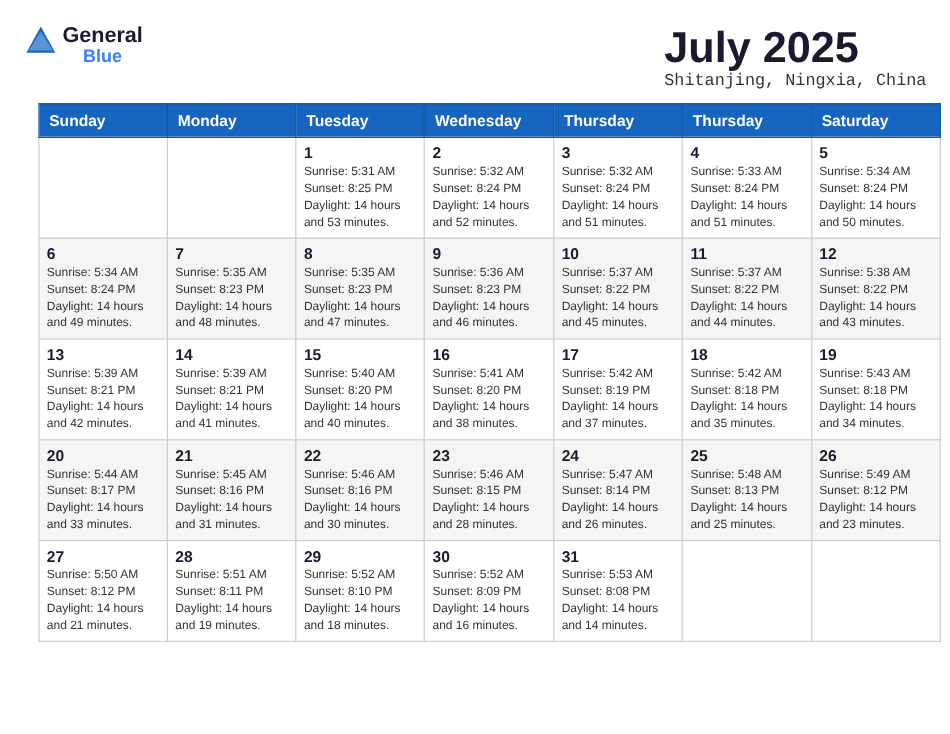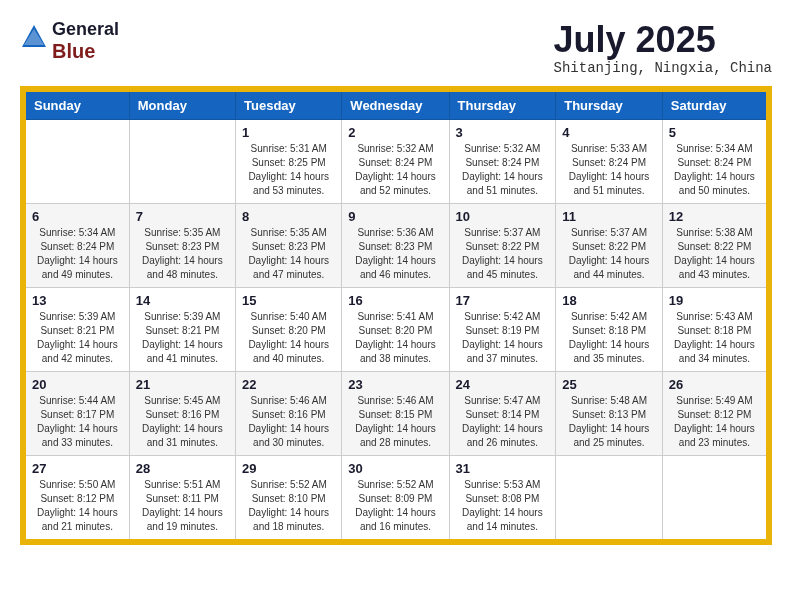--- a/index.html
+++ b/index.html
@@ -25,23 +25,24 @@
       display: flex;
       flex-direction: column;
       line-height: 1.1;
     }
     .logo-general {
       font-size: 18px;
       font-weight: bold;
       color: #1a1a2e;
     }
     .logo-blue {
-      font-size: 20px;
-      font-weight: bold;
-      color: #7f1d1d;
+      font-size: 15px;
+      font-weight: bold;
+      color: #3b82f6;
+      text-align: center;
     }
     .logo-icon {
       width: 28px;
       height: 28px;
       margin-right: 4px;
       position: relative;
       top: -4px;
     }
     .title-section {
       text-align: left;
@@ -53,21 +54,22 @@
       line-height: 1.1;
     }
     .location {
       font-size: 14px;
       color: #333;
       font-family: Liberation Mono, monospace;
     }
     .calendar {
       width: 100%;
       border-collapse: collapse;
-      border: 6px solid #eab308;
+      border: 1px solid #eab308;
+      margin-left: 12px;
     }
     .calendar th {
       background-color: #1565c0;
       color: #fff;
       text-align: left;
       padding: 6px 8px;
       font-size: 13px;
       border: 1px solid #1255a0;
     }
     .calendar td {
@@ -87,21 +89,20 @@
       font-size: 13px;
       font-weight: bold;
       color: #1a1a2e;
       display: block;
       margin-bottom: 2px;
     }
     .day-info {
       font-size: 10px;
       color: #333;
       line-height: 1.4;
-      text-align: center;
     }
     .empty-cell {
       background: #f9f9f9;
     }
   </style>
 </head>
 <body>
 
 <div class="header">
   <div class="logo">

